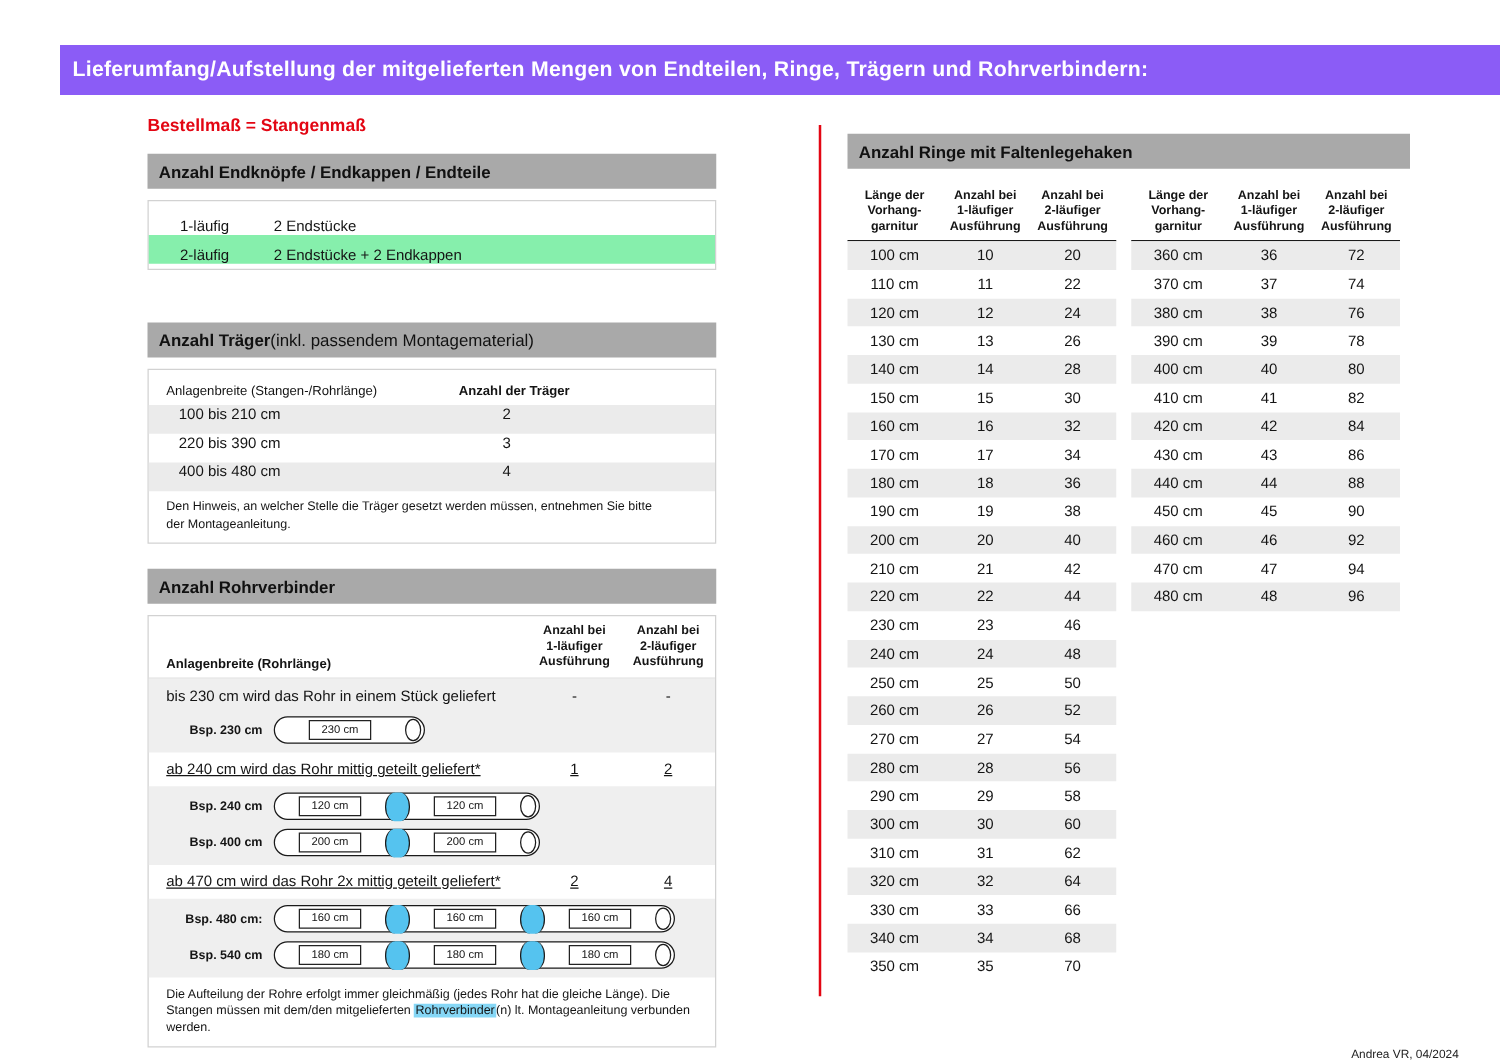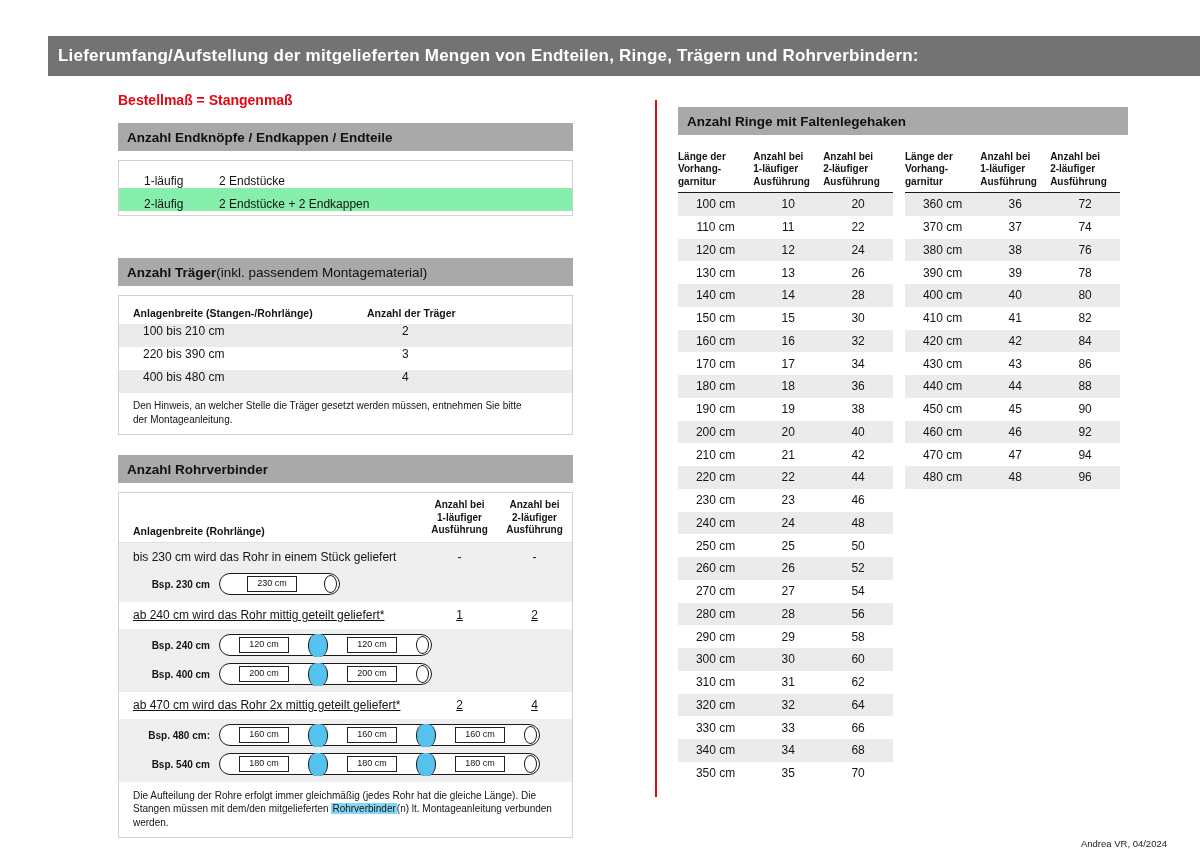--- a/index.html
+++ b/index.html
@@ -4,21 +4,21 @@
 <style>
   * { box-sizing: border-box; margin: 0; padding: 0; }
   html,body { background:#fff; }
   .page {
     position: relative; width: 1200px; height: 849px; background: #fff;
     font-family: "Liberation Sans", sans-serif; color: #141414; overflow: hidden;
   }
   
   .banner {
     position: absolute; left: 48px; top: 36px; width: 1152px; height: 40px;
-    background: #737373; color: #fff; display: flex; align-items: center;
+    background: #8b5cf6; color: #fff; display: flex; align-items: center;
     padding-left: 10px; font-size: 17px; font-weight: bold; letter-spacing: .2px;
   }
   
   .bar {
     background: #a9a9a9; height: 28px; display: flex; align-items: center;
     padding-left: 9px; font-size: 13.5px; font-weight: bold; color: #111;
   }
   .bar .normal { font-weight: normal; }
   
   .left-col { position: absolute; left: 118px; top: 92px; width: 455px; }
@@ -26,21 +26,21 @@
   .bar-endteile { margin-top: 15px; }
   .tbl-box { border: 1px solid #d2d2d2; background: #fff; }
   .tbl-endteile { margin-top: 9px; padding: 4px 0; }
   .et-row { display: flex; align-items: flex-end; height: 23px; font-size: 12px; }
   .et-row.alt { background: #86efac; }
   .et-c0 { width: 100px; padding-left: 25px; }
   .et-c1 { flex: 1; margin-top: 32px; }
   .bar-traeger { margin-top: 42px; }
   .tbl-traeger { margin-top: 9px; padding: 6px 0 6px; }
   .tr-head { display: flex; align-items: center; height: 22px; }
-  .tr-head .tr-c0 { flex: 1; padding-left: 14px; font-weight: bold; font-size: 10.5px; }
+  .tr-head .tr-c0 { flex: 1; padding-left: 14px; font-weight: normal; font-size: 10.5px; }
   .tr-head .tr-c1 { width: 205px; font-weight: bold; font-size: 10.5px; }
   .tr-row { display: flex; height: 23px; font-size: 12px; }
   .tr-row.alt { background: #ebebeb; }
   .tr-row .tr-c0 { flex: 1; padding-left: 24px; }
   .tr-row .tr-c1 { width: 205px; padding-left: 35px; }
   .tr-note { font-size: 10px; line-height: 1.35; padding: 6px 40px 2px 14px; }
   .bar-rohr { margin-top: 20px; }
   
   .rvbox { margin-top: 9px; padding-bottom: 2px; }
   .rv-head { display: flex; align-items: flex-end; padding: 6px 0 5px; border-bottom: 1px solid #e0e0e0; }
@@ -64,21 +64,21 @@
                 border: 1.5px solid #1a1a1a; border-radius: 50%; background: #fff; }
   .footnote { font-size: 10px; line-height: 1.35; padding: 7px 8px 6px 14px; }
   .hl { background: #86d7f6; padding: 0 1px; }
   
   .red-divider { position: absolute; left: 655px; top: 100px; width: 2px; height: 697px; background: #e30613; }
   
   .ringe { position: absolute; left: 678px; top: 107px; width: 450px; }
   .ring-tables { display: flex; gap: 12px; margin-top: 10px; align-items: flex-start; }
   .ring-table { width: 215px; }
   .ring-head { display: flex; align-items: flex-end; height: 48px; padding-bottom: 4px; border-bottom: 1.5px solid #1a1a1a; }
-  .rh { font-weight: bold; font-size: 10px; line-height: 1.25; text-align: left; white-space: pre-line; }
+  .rh { font-weight: bold; font-size: 10px; line-height: 1.25; text-align: center; white-space: pre-line; }
   .rh.c0, .rc.c0 { width: 35%; }
   .rh.c1, .rc.c1 { width: 32.5%; }
   .rh.c2, .rc.c2 { width: 32.5%; }
   .ring-row { display: flex; align-items: center; height: 22.75px; }
   .ring-row.alt { background: #ebebeb; }
   .rc { text-align: center; font-size: 12px; }
   
   .footer { position: absolute; right: 33px; top: 818px; font-size: 9.5px; color: #222; margin-top: 20px; }
 </style>
 </head>

